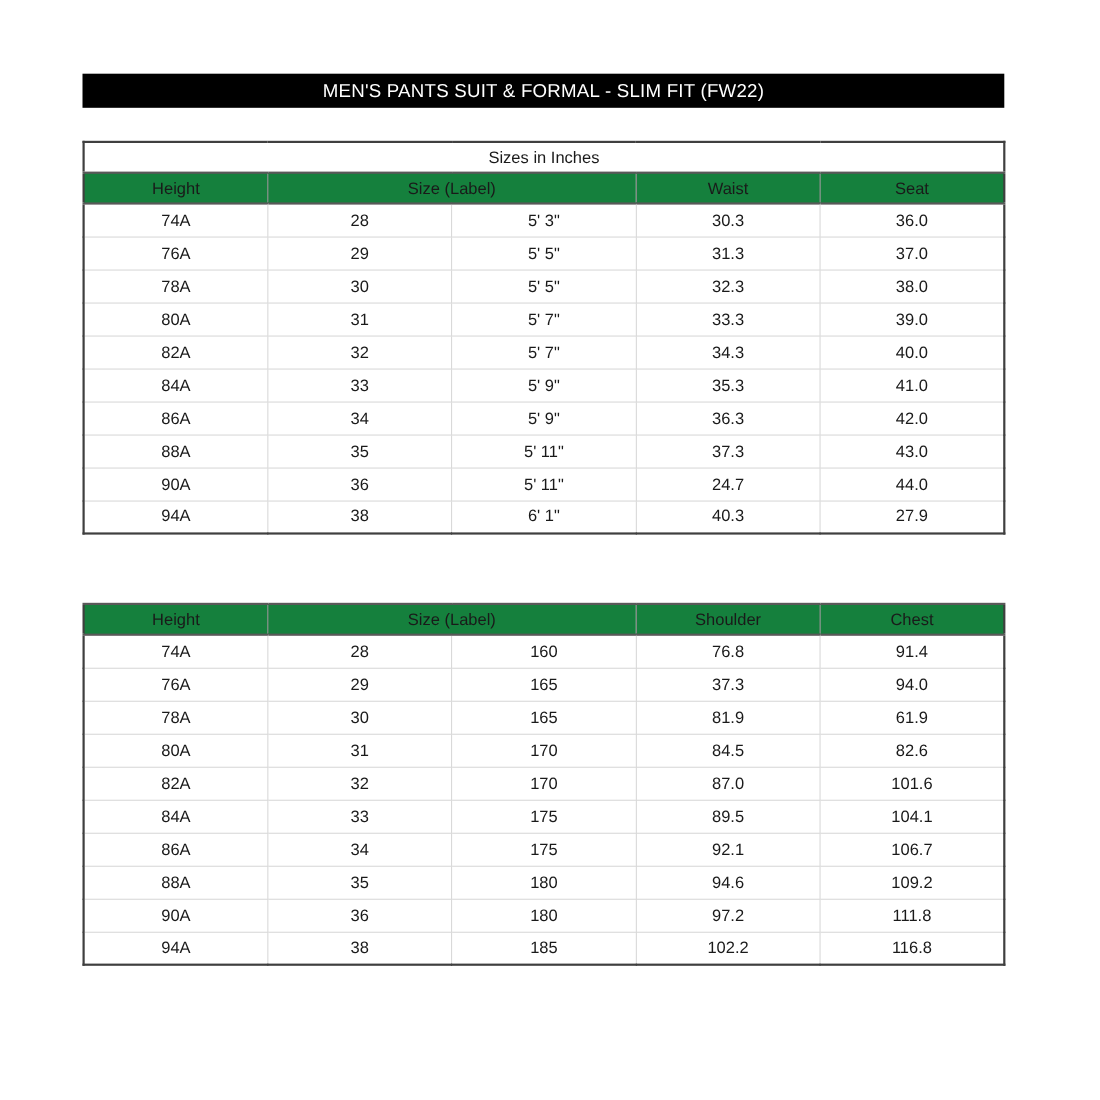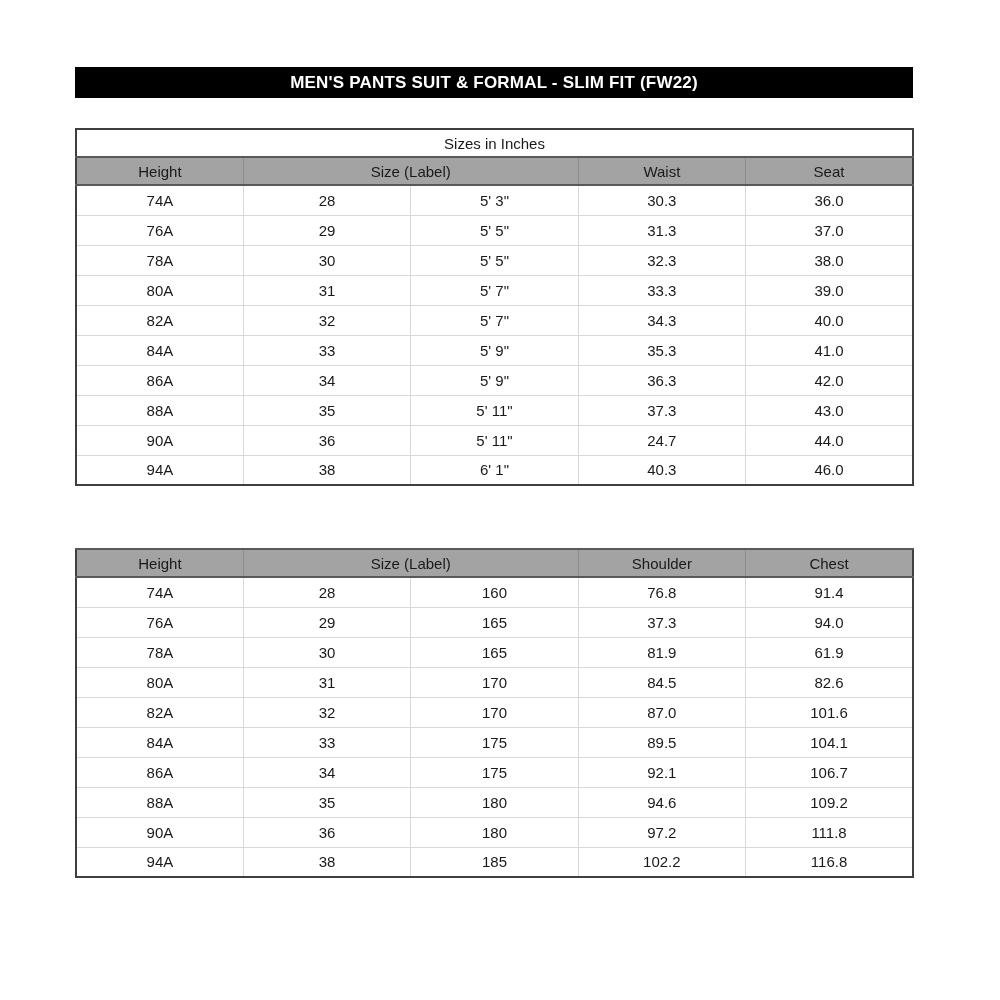--- a/index.html
+++ b/index.html
@@ -10,21 +10,21 @@
     color:#1a1a1a;
     position:relative;
   }
   .title-bar {
     position:absolute;
     left:75px; top:67px;
     width:838px; height:31px;
     background:#000000;
     color:#ffffff;
     font-size:17px;
-    font-weight:bold;
+    font-weight:normal;
     text-align:center;
     line-height:31px;
     letter-spacing:0.2px;
   }
   .table-section {
     position:absolute;
     left:75px;
     width:839px;
   }
   #table-inches { top:128px; }
@@ -38,21 +38,21 @@
   }
   col { width:20%; }
   .tbl-title-cell {
     height:28px;
     text-align:center;
     background:#ffffff;
     font-size:15px;
     padding:2px 0;
   }
   tr.head th {
-    background:#a3a3a3;
+    background:#15803d;
     font-weight:normal;
     font-size:15px;
     height:28px;
     text-align:center;
     border-top:2px solid #595959;
     border-bottom:2px solid #595959;
     border-left:1px solid #8c8c8c;
     border-right:1px solid #8c8c8c;
     padding:2px 0;
     margin-left:48px;
@@ -152,21 +152,21 @@
           <td>36</td>
           <td>5' 11"</td>
           <td>24.7</td>
           <td>44.0</td>
         </tr>
         <tr>
           <td>94A</td>
           <td>38</td>
           <td>6' 1"</td>
           <td>40.3</td>
-          <td>46.0</td>
+          <td>27.9</td>
         </tr>
       </tbody>
   </table>
 </div>
 
 <div class="table-section" id="table-cm">
   <table>
     <colgroup>
         <col>
         <col>

